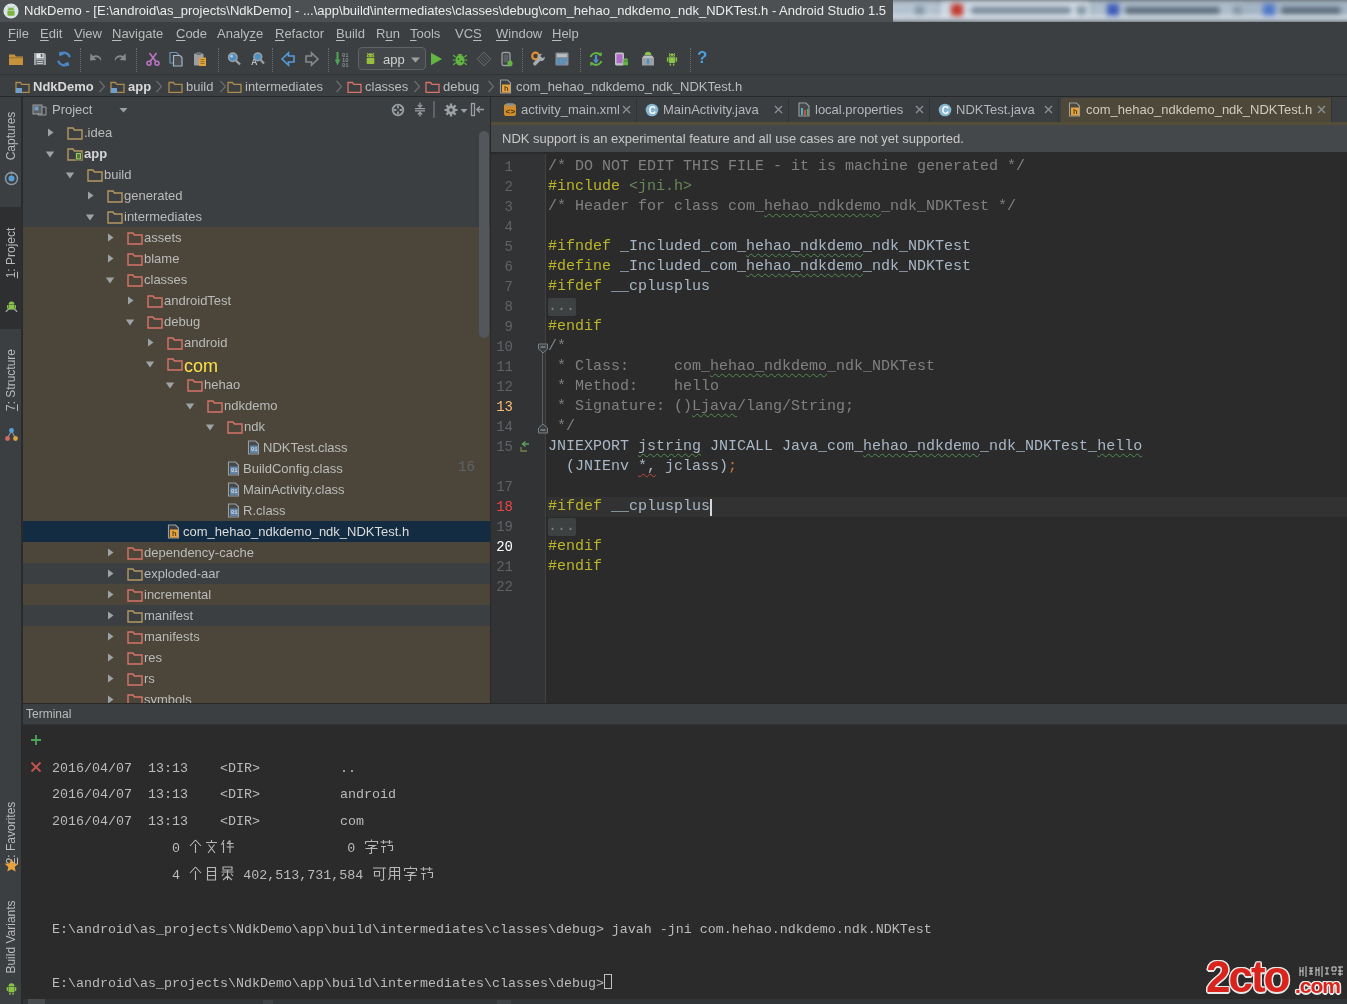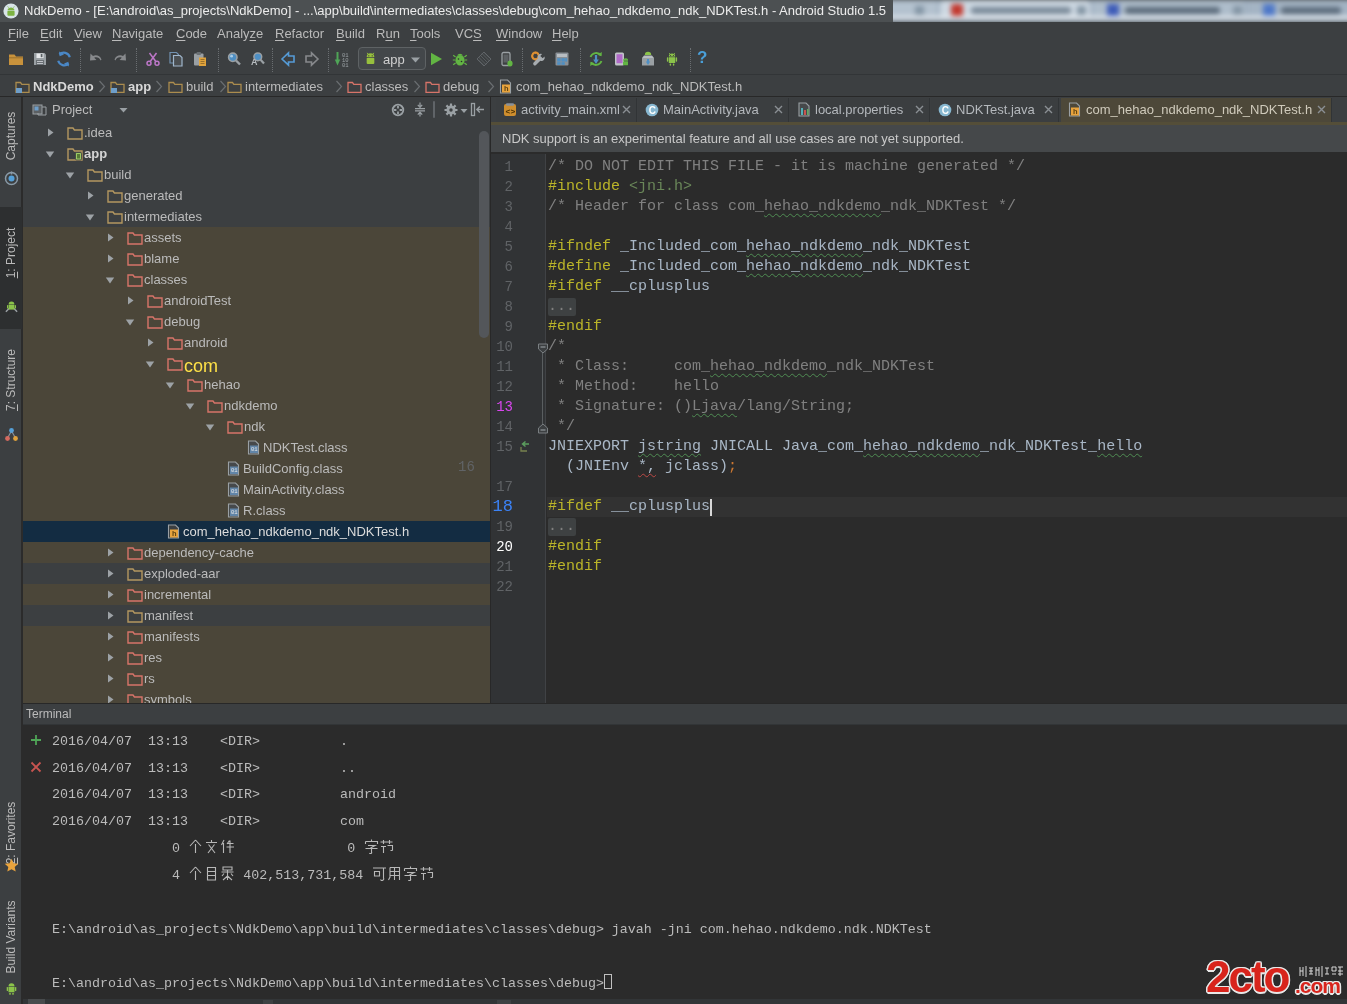--- a/index.html
+++ b/index.html
@@ -611,26 +611,26 @@
 <div class="abs mono" style="left:458px;top:197px;width:55px;height:20px;font-size:14px;color:#606366;text-align:right;line-height:20px">3</div>
 <div class="abs mono" style="left:458px;top:217px;width:55px;height:20px;font-size:14px;color:#606366;text-align:right;line-height:20px">4</div>
 <div class="abs mono" style="left:458px;top:237px;width:55px;height:20px;font-size:14px;color:#606366;text-align:right;line-height:20px">5</div>
 <div class="abs mono" style="left:458px;top:257px;width:55px;height:20px;font-size:14px;color:#606366;text-align:right;line-height:20px">6</div>
 <div class="abs mono" style="left:458px;top:277px;width:55px;height:20px;font-size:14px;color:#606366;text-align:right;line-height:20px">7</div>
 <div class="abs mono" style="left:458px;top:297px;width:55px;height:20px;font-size:14px;color:#606366;text-align:right;line-height:20px">8</div>
 <div class="abs mono" style="left:458px;top:317px;width:55px;height:20px;font-size:14px;color:#606366;text-align:right;line-height:20px">9</div>
 <div class="abs mono" style="left:458px;top:337px;width:55px;height:20px;font-size:14px;color:#606366;text-align:right;line-height:20px">10</div>
 <div class="abs mono" style="left:458px;top:357px;width:55px;height:20px;font-size:14px;color:#606366;text-align:right;line-height:20px">11</div>
 <div class="abs mono" style="left:458px;top:377px;width:55px;height:20px;font-size:14px;color:#606366;text-align:right;line-height:20px">12</div>
-<div class="abs mono" style="left:458px;top:397px;width:55px;height:20px;font-size:14px;color:#d946ef;text-align:right;line-height:20px">13</div>
+<div class="abs mono" style="left:458px;top:397px;width:55px;height:20px;font-size:14px;color:#fdba74;text-align:right;line-height:20px">13</div>
 <div class="abs mono" style="left:458px;top:417px;width:55px;height:20px;font-size:14px;color:#606366;text-align:right;line-height:20px">14</div>
 <div class="abs mono" style="left:458px;top:437px;width:55px;height:20px;font-size:14px;color:#606366;text-align:right;line-height:20px">15</div>
 <div class="abs mono" style="left:458px;top:457px;width:55px;height:20px;font-size:14px;color:#606366;text-align:left;line-height:20px">16</div>
 <div class="abs mono" style="left:458px;top:477px;width:55px;height:20px;font-size:14px;color:#606366;text-align:right;line-height:20px">17</div>
-<div class="abs mono" style="left:458px;top:497px;width:55px;height:20px;font-size:17px;color:#3b82f6;text-align:right;line-height:20px">18</div>
+<div class="abs mono" style="left:458px;top:497px;width:55px;height:20px;font-size:14px;color:#ef4444;text-align:right;line-height:20px">18</div>
 <div class="abs mono" style="left:458px;top:517px;width:55px;height:20px;font-size:14px;color:#606366;text-align:right;line-height:20px">19</div>
 <div class="abs mono" style="left:458px;top:537px;width:55px;height:20px;font-size:14px;color:#ffffff;text-align:right;line-height:20px">20</div>
 <div class="abs mono" style="left:458px;top:557px;width:55px;height:20px;font-size:14px;color:#606366;text-align:right;line-height:20px">21</div>
 <div class="abs mono" style="left:458px;top:577px;width:55px;height:20px;font-size:14px;color:#606366;text-align:right;line-height:20px">22</div>
 <div class="abs" style="left:542px;top:352px;width:1px;height:74px;background:#5a5e60"></div>
 <svg class="abs" style="left:537px;top:343px" width="12" height="11" viewBox="0 0 12 11">
       <path d="M1.5 1 h9 v5 L6 10 L1.5 6 Z" fill="#3c3f41" stroke="#7a7f82" stroke-width="1"></path>
       <path d="M3.5 4 h5" stroke="#9aa0a4" stroke-width="1.1"></path>
     </svg>
 <svg class="abs" style="left:537px;top:423px" width="12" height="11" viewBox="0 0 12 11">
@@ -665,21 +665,20 @@
 <div class="abs" style="left:710px;top:499px;width:1.5px;height:17px;background:#d8d8d8"></div>
 <div class="abs" style="left:23px;top:703px;width:1324px;height:22px;background:#3c3f41;border-top:1px solid #282828;border-bottom:1px solid #323537"></div>
 <div class="abs" style="left:26px;top:707px;font-size:12px;color:#bbbbbb">Terminal</div>
 <div class="abs" style="left:23px;top:725px;width:1324px;height:279px;background:#2b2b2b"></div>
 <svg class="abs" style="left:30px;top:734px" width="12" height="12" viewBox="0 0 12 12">
       <path d="M6 1 v10 M1 6 h10" stroke="#4fa557" stroke-width="1.8"></path>
     </svg>
 <svg class="abs" style="left:30px;top:761px" width="12" height="12" viewBox="0 0 12 12">
       <path d="M1.5 1.5 L10.5 10.5 M10.5 1.5 L1.5 10.5" stroke="#c75450" stroke-width="1.8"></path>
     </svg>
-<div class="abs mono" style="left:52px;top:728.6px;height:26.9px;line-height:26.9px;font-size:13.33px;color:#bbbbbb;white-space:pre">2016/04/07  13:13    &lt;DIR&gt;          .</div>
 <div class="abs mono" style="left:52px;top:755.5px;height:26.9px;line-height:26.9px;font-size:13.33px;color:#bbbbbb;white-space:pre">2016/04/07  13:13    &lt;DIR&gt;          ..</div>
 <div class="abs mono" style="left:52px;top:782.4px;height:26.9px;line-height:26.9px;font-size:13.33px;color:#bbbbbb;white-space:pre">2016/04/07  13:13    &lt;DIR&gt;          android</div>
 <div class="abs mono" style="left:52px;top:809.3px;height:26.9px;line-height:26.9px;font-size:13.33px;color:#bbbbbb;white-space:pre">2016/04/07  13:13    &lt;DIR&gt;          com</div>
 <div class="abs mono" style="left:52px;top:836.2px;height:26.9px;line-height:26.9px;font-size:13.33px;color:#bbbbbb;white-space:pre">               0 <svg width="15" height="15" viewBox="0 0 15 15" style="display:inline-block;vertical-align:-2px;margin:0 0.4px">
         <path d="M7.5 1 L2 7 M7.5 1 L13 7 M7.5 5 V14" stroke="#b8b8b8" stroke-width="1.1" fill="none"></path>
       </svg><svg width="15" height="15" viewBox="0 0 15 15" style="display:inline-block;vertical-align:-2px;margin:0 0.4px">
         <path d="M7.5 1 v2 M2 3.5 h11 M4.5 5.5 L11 14 M10.5 5.5 L4 14" stroke="#b8b8b8" stroke-width="1.1" fill="none"></path>
       </svg><svg width="15" height="15" viewBox="0 0 15 15" style="display:inline-block;vertical-align:-2px;margin:0 0.4px">
         <path d="M4 1 L1.5 6 M3.5 4 V14 M9.5 1.5 L7 5 M7.5 4.5 h6 M6.5 8 h7.5 M10 1.5 V14" stroke="#b8b8b8" stroke-width="1.1" fill="none"></path>
       </svg>              0 <svg width="15" height="15" viewBox="0 0 15 15" style="display:inline-block;vertical-align:-2px;margin:0 0.4px">

